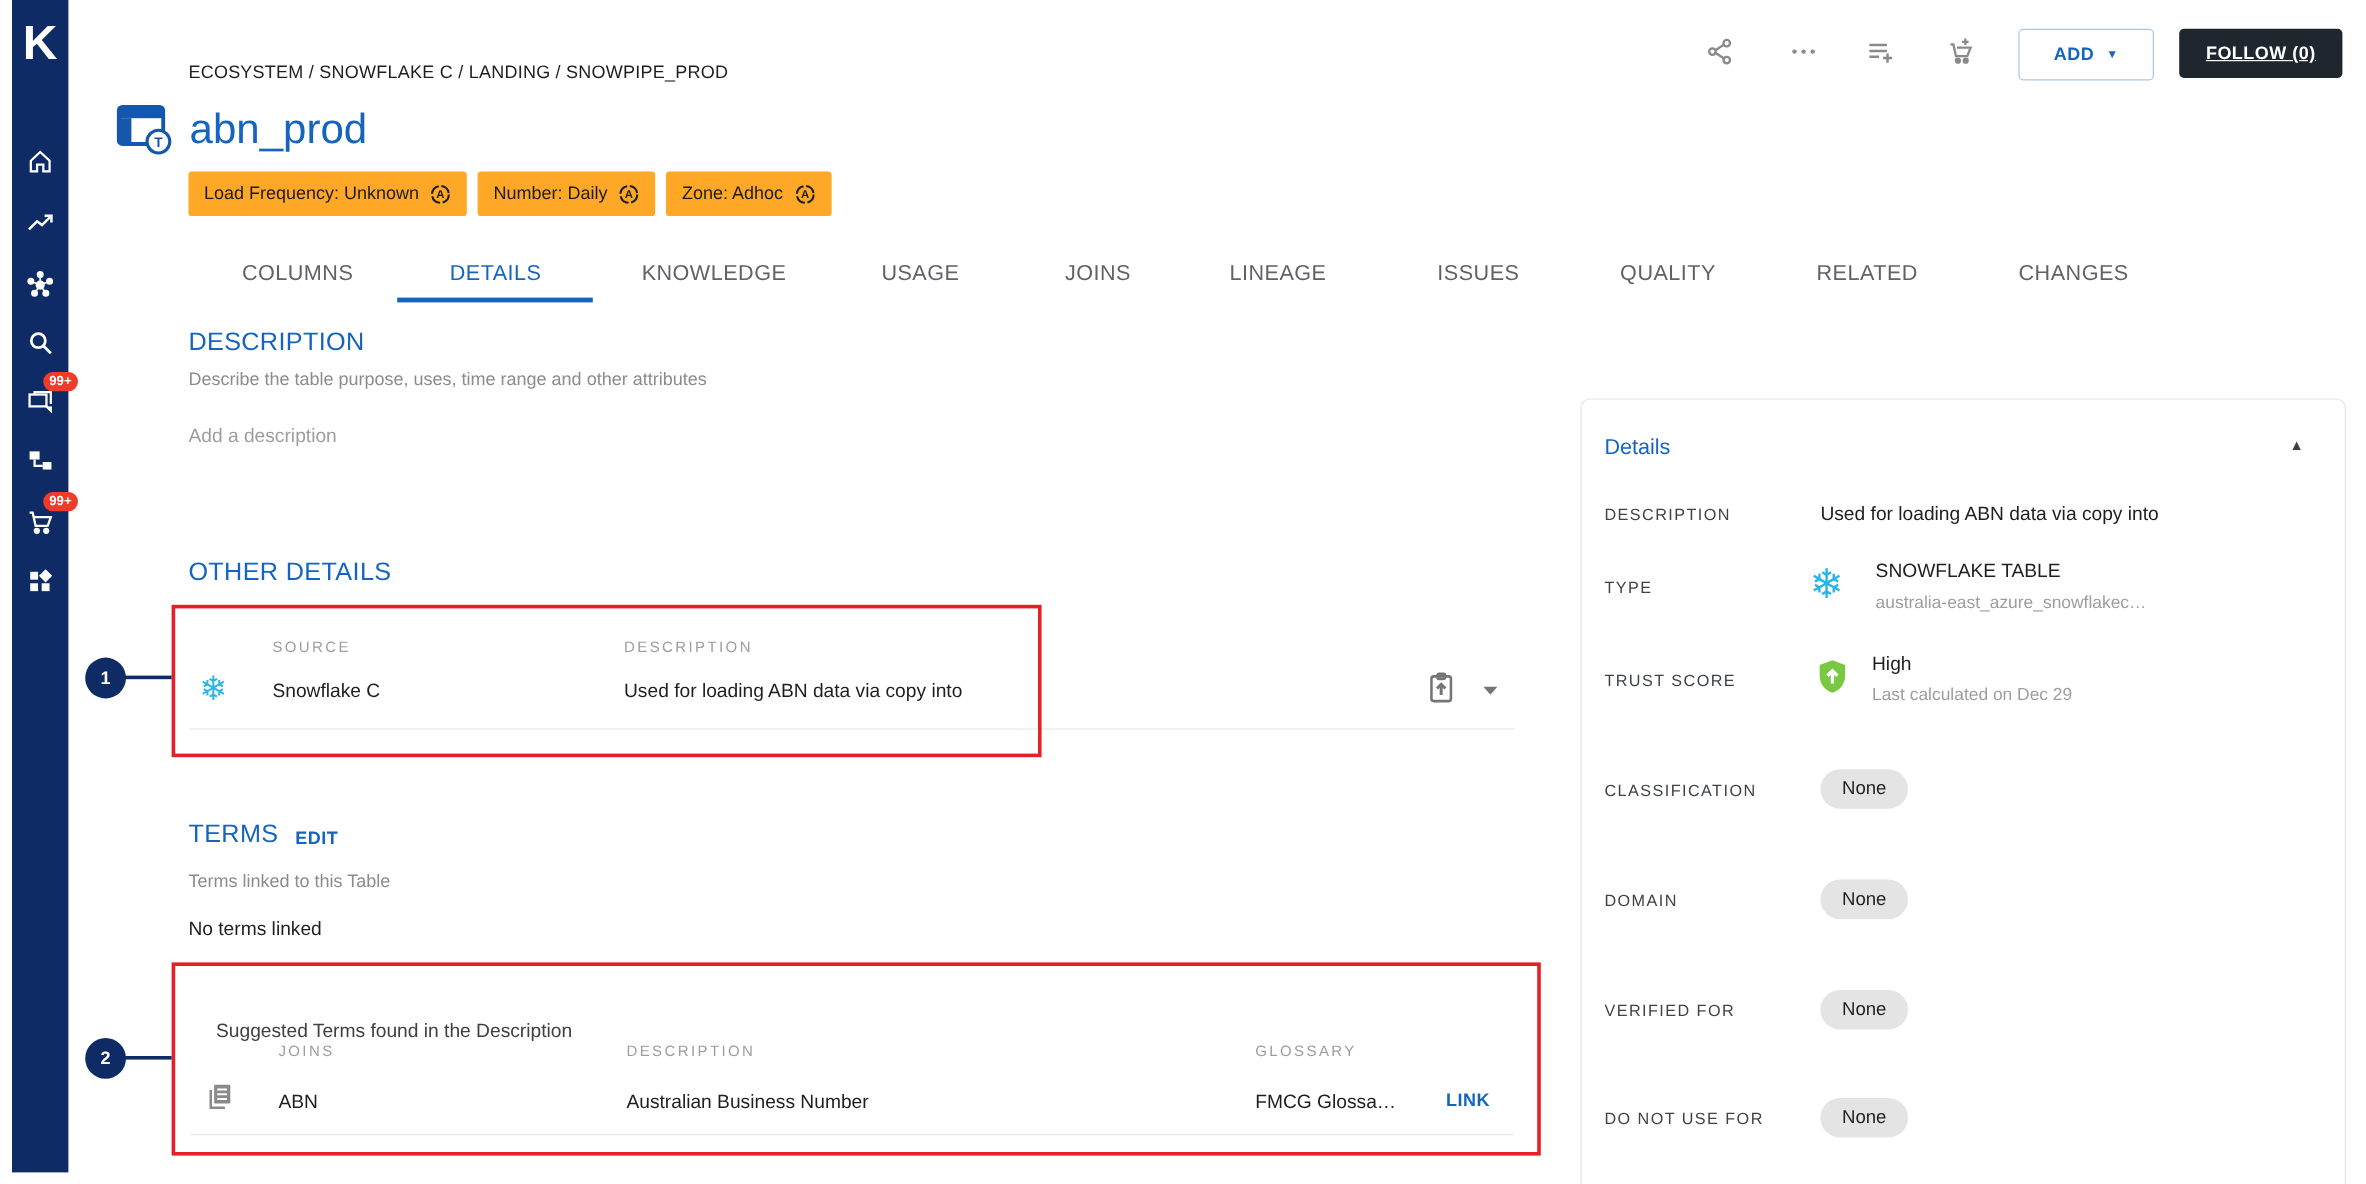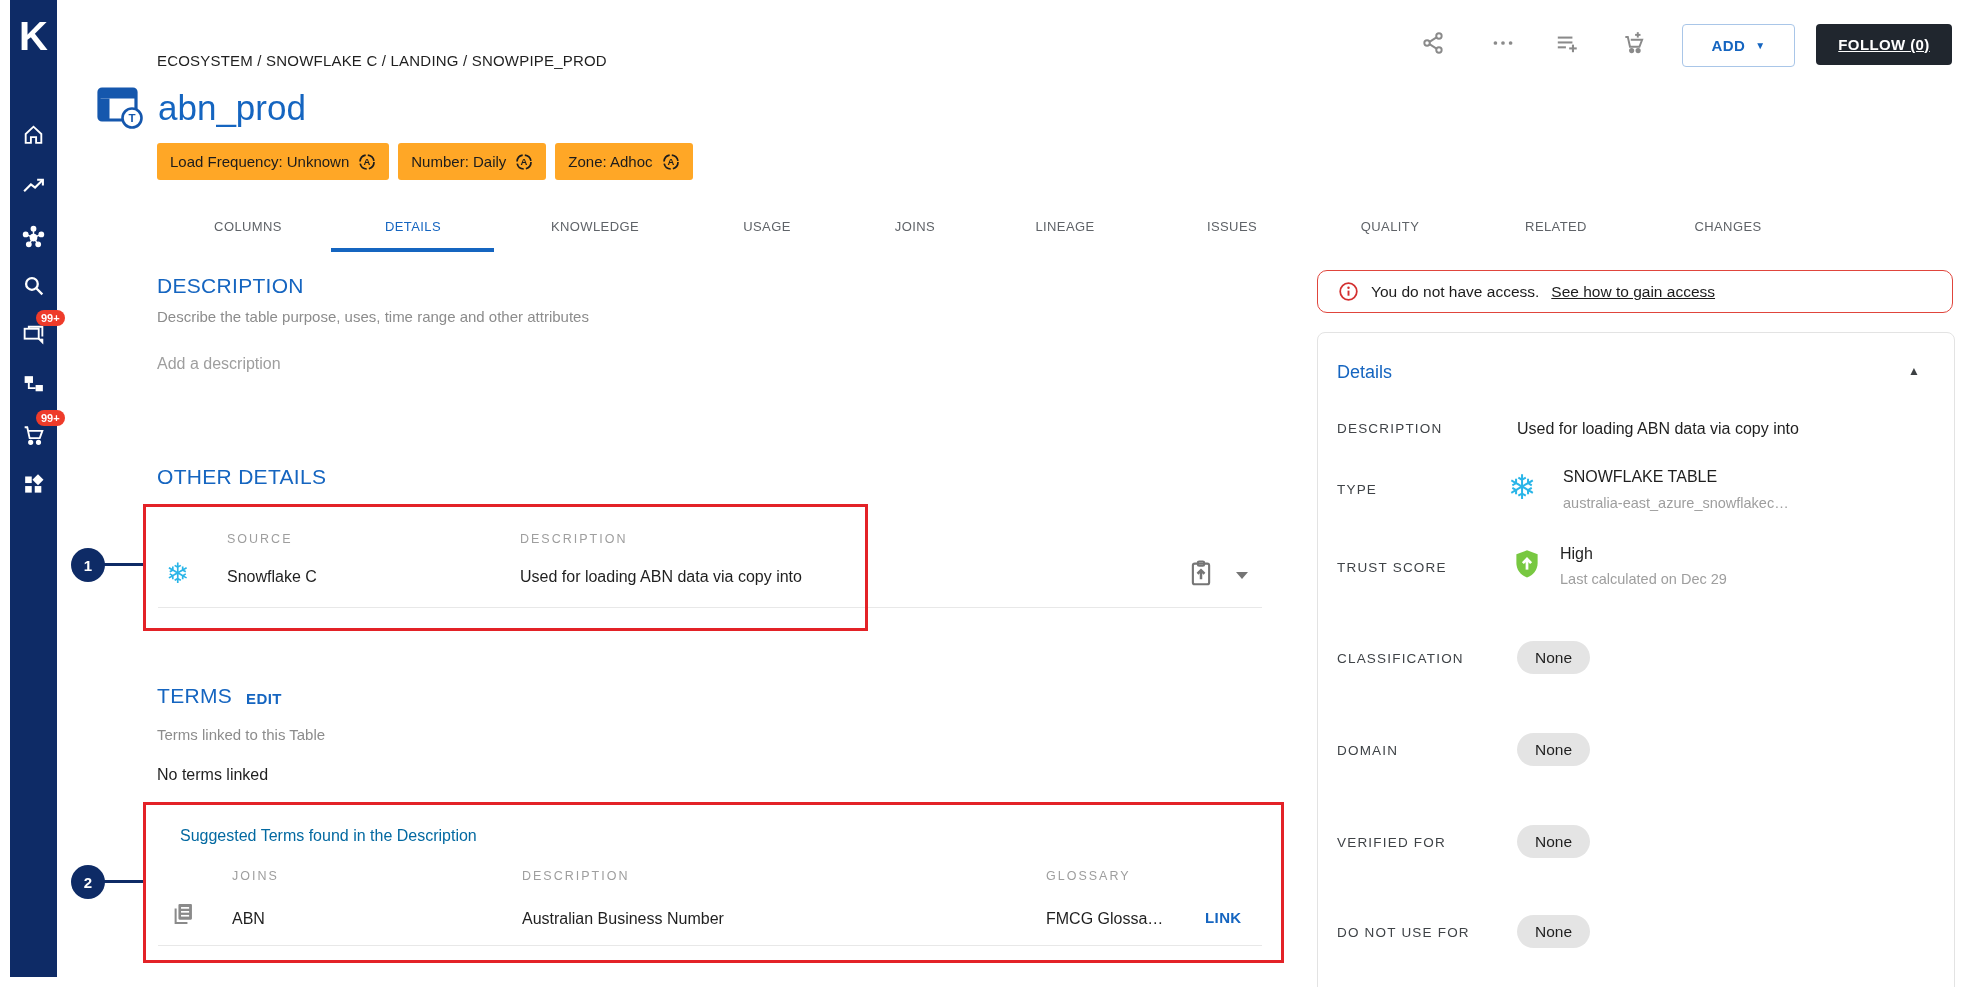--- a/index.html
+++ b/index.html
@@ -30,38 +30,38 @@
   .breadcrumb{position:absolute;left:157px;top:52px;font-size:15px;font-weight:500;
               color:#1f1f1f;letter-spacing:.2px;cursor:pointer;}
   .title-icon{position:absolute;left:96px;top:84px;}
   .page-title{position:absolute;left:158px;top:88px;font-size:35px;color:#1565c0;}
   .tags{position:absolute;left:157px;top:143px;display:flex;gap:9px;}
   .tag{height:37px;background:#ffa726;border-radius:3px;display:flex;align-items:center;
        gap:9px;padding:0 13px;font-size:15px;font-weight:500;color:#1c1c1c;cursor:pointer;}
 
   
   .tab{position:absolute;top:210px;height:34px;line-height:34px;transform:translateX(-50%);
-       font-size:13px;font-weight:500;letter-spacing:.4px;color:#5f6368;cursor:pointer;white-space:nowrap;}
+       font-size:18px;font-weight:500;letter-spacing:.4px;color:#5f6368;cursor:pointer;white-space:nowrap;}
   .tab.active{color:#1565c0;}
   .tab-underline{position:absolute;left:331px;top:248px;width:163px;height:4px;background:#1565c0;}
 
   
   .sec-heading{position:absolute;font-size:21px;color:#1565c0;letter-spacing:.3px;}
   .sub-gray{position:absolute;font-size:15px;color:#8c8c8c;}
   .col-header{position:absolute;font-size:12.5px;font-weight:500;letter-spacing:2px;color:#9e9e9e;}
   .cell-text{position:absolute;font-size:16px;color:#1f1f1f;}
   .blue-link{position:absolute;font-size:15px;font-weight:700;color:#1565c0;letter-spacing:.4px;cursor:pointer;}
   .divider{position:absolute;height:1px;background:#e8e8e8;}
 
   
   .ann-box{position:absolute;border:3px solid #e32227;pointer-events:none;}
   .ann-circle{position:absolute;width:34px;height:34px;border-radius:50%;background:#0e2b66;color:#fff;
               font-size:15px;font-weight:700;display:flex;align-items:center;justify-content:center;}
   .ann-line{position:absolute;height:3px;background:#0e2b66;}
-  .suggest-title{position:absolute;font-size:16px;color:#0369a1;}
+  .suggest-title{position:absolute;font-size:16px;color:#404040;margin-top:24px;}
 
   
   .banner{position:absolute;left:1317px;top:270px;width:636px;height:43px;border:1.5px solid #e0453c;
           border-radius:10px;display:flex;align-items:center;gap:12px;padding-left:20px;box-sizing:border-box;}
   .banner-text{font-size:15.5px;color:#1c1c1c;}
   .banner-link{font-size:15.5px;color:#1c1c1c;text-decoration:underline;cursor:pointer;}
   .card{position:absolute;left:1317px;top:332px;width:636px;height:700px;border:1px solid #e3e3e3;border-radius:8px;}
   .card-title{position:absolute;left:1337px;top:362px;font-size:18px;font-weight:500;color:#1565c0;}
   .collapse{position:absolute;left:1908px;top:364px;font-size:12px;color:#3c4043;cursor:pointer;}
   .panel-label{position:absolute;left:1337px;font-size:13.5px;font-weight:500;letter-spacing:1.2px;color:#3f4347;}
@@ -286,29 +286,20 @@
   <div class="cell-text" style="left:232px;top:910px">ABN</div>
   <div class="cell-text" style="left:522px;top:910px">Australian Business Number</div>
   <div class="cell-text" style="left:1046px;top:910px">FMCG Glossa…</div>
   <div class="blue-link" style="left:1205px;top:909px">LINK</div>
   <div class="divider" style="left:158px;top:945px;width:1104px"></div>
 
   <div class="ann-box" style="left:143px;top:802px;width:1135px;height:155px"></div>
   <div class="ann-circle" style="left:71px;top:865px">2</div>
   <div class="ann-line" style="left:104px;top:880px;width:39px"></div>
 
-  <div class="banner">
-    <svg width="21" height="21" viewBox="0 0 24 24">
-        <circle cx="12" cy="12" r="9.5" fill="none" stroke="#d32f2f" stroke-width="2"></circle>
-        <line x1="12" y1="11" x2="12" y2="16.8" stroke="#d32f2f" stroke-width="2.2"></line>
-        <circle cx="12" cy="7.6" r="1.4" fill="#d32f2f"></circle>
-      </svg>
-    <span class="banner-text">You do not have access.</span>
-    <span class="banner-link">See how to gain access</span>
-  </div>
 
   <div class="card"></div>
   <div class="card-title">Details</div>
   <div class="collapse">▲</div>
 
   <div class="panel-label" style="top:421px">DESCRIPTION</div>
   <div class="panel-value" style="top:420px">Used for loading ABN data via copy into</div>
 
   <div class="panel-label" style="top:482px">TYPE</div>
   <div class="snowflake" style="position:absolute;left:1508px;top:470px;font-size:34px;line-height:34px">❄</div>

